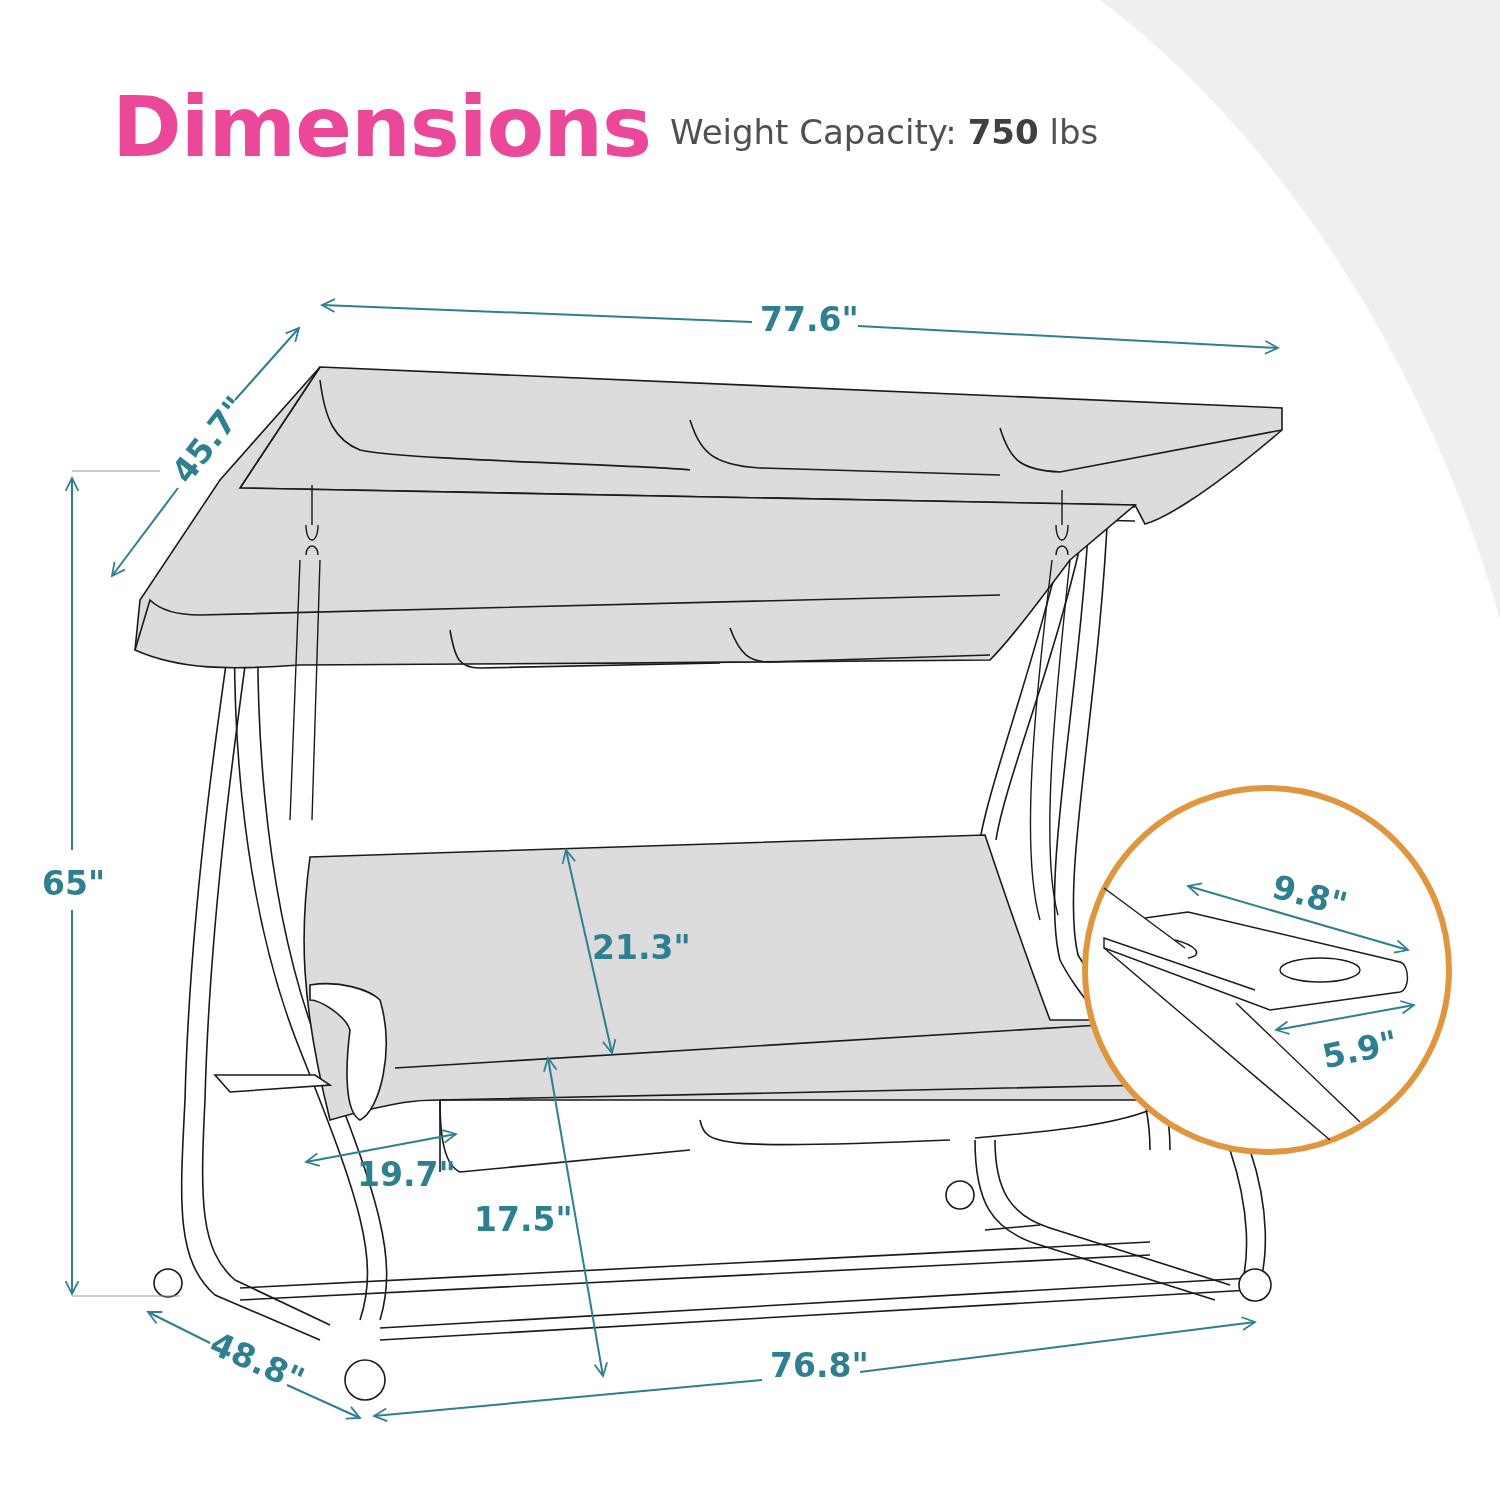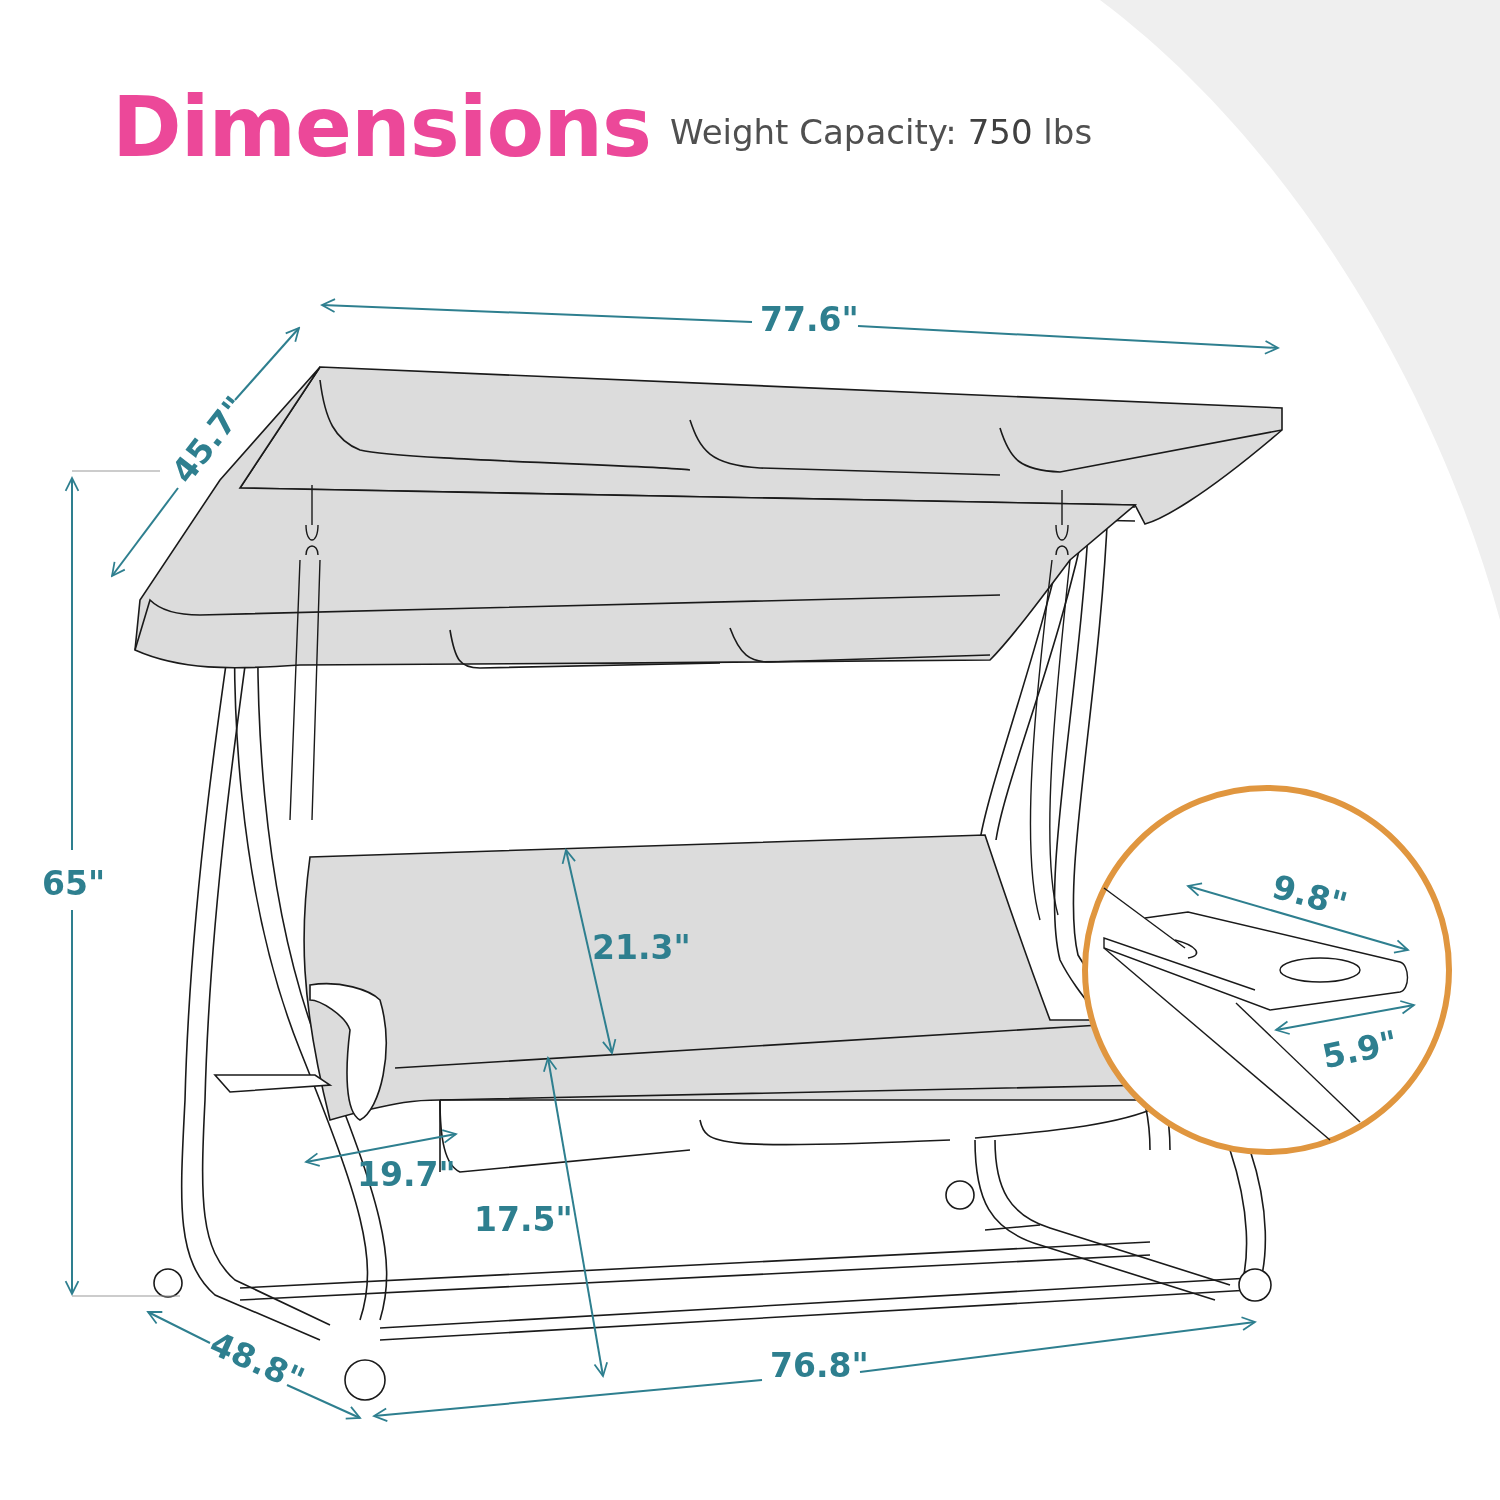--- a/index.html
+++ b/index.html
@@ -3,21 +3,21 @@
 <meta charset="utf-8">
 <style>
   html, body { margin:0; padding:0; }
   body { width:1500px; height:1500px; background:#ffffff; position:relative; overflow:hidden;
          font-family:"DejaVu Sans", sans-serif; }
   #bg-arc { position:absolute; left:0; top:0; width:1500px; height:1500px; }
   .title { position:absolute; left:70px; top:78px; font-size:84px; font-weight:bold; color:#ec4899;
            letter-spacing:-1px; font-family:"DejaVu Sans", sans-serif;margin-left:42px; }
   .capacity { position:absolute; left:670px; top:112px; font-size:34px; color:#505050;
               font-family:"DejaVu Sans", sans-serif; }
-  .capacity b { font-weight:normal; color:#404040;margin-top:28px; }
+  .capacity b { font-weight:bold; color:#404040;margin-top:28px; }
   #diagram { position:absolute; left:0; top:0; width:1500px; height:1500px; }
   .dim { position:absolute; font-family:"DejaVu Sans", sans-serif; font-weight:bold; color:#2e7f8f;
          font-size:33px; white-space:nowrap; }
 </style>
 </head>
 <body>
 
 <svg id="bg-arc" viewBox="0 0 1500 1500">
   <path d="M1100 0 C1300 150 1440 400 1500 620 L1500 0 Z" fill="#efefef"></path>
 </svg>

